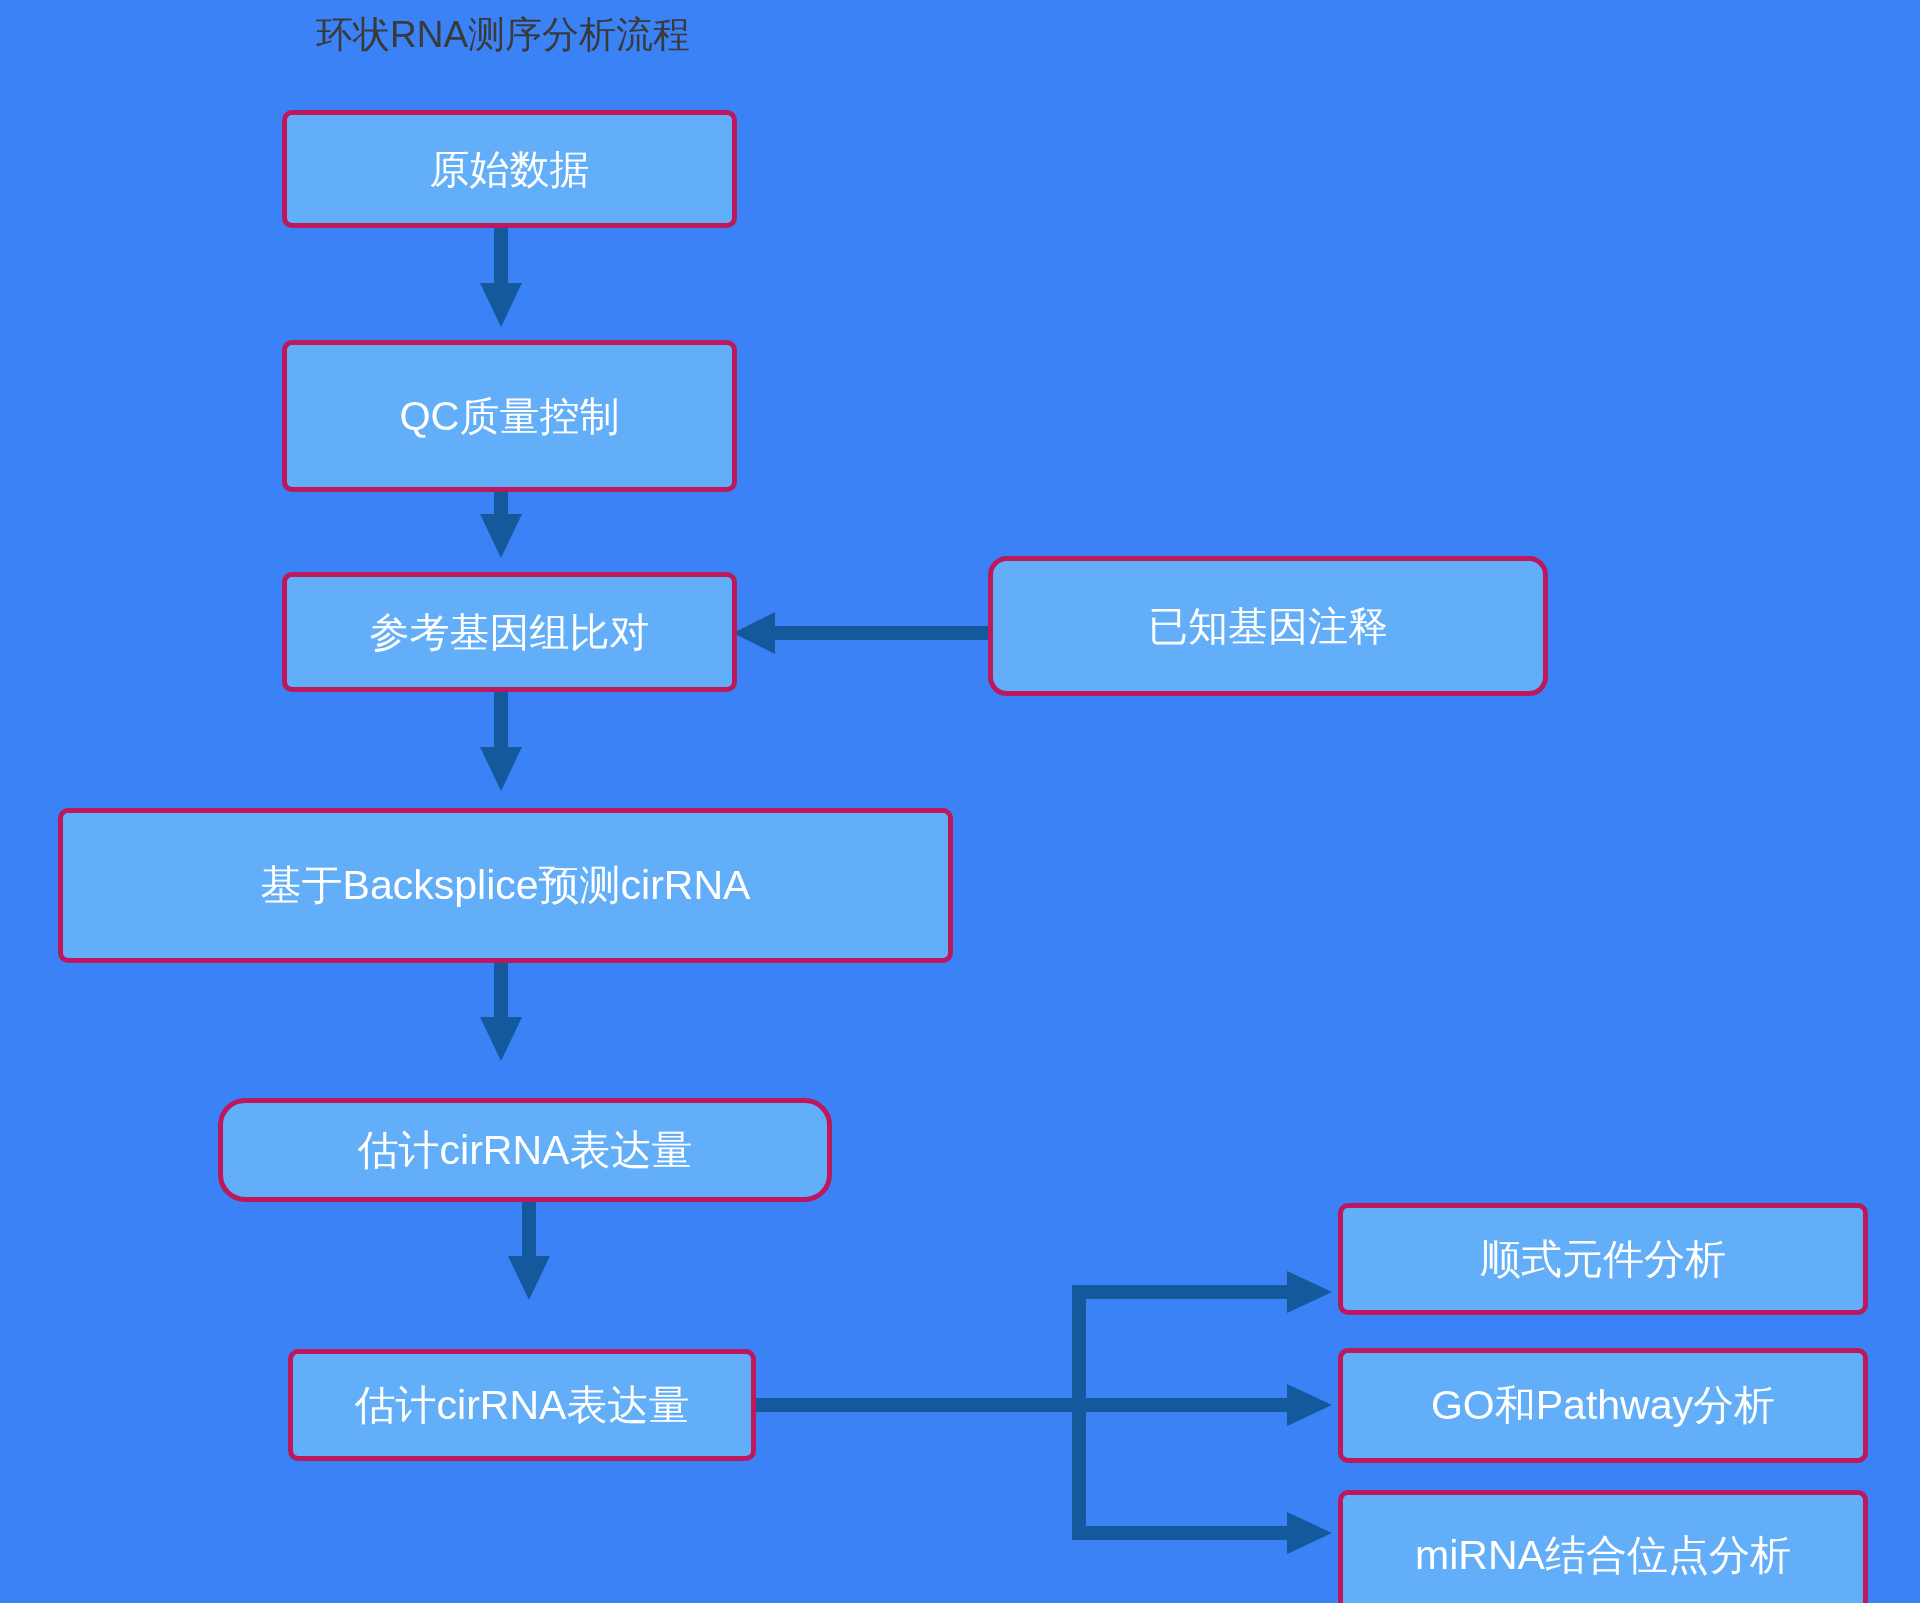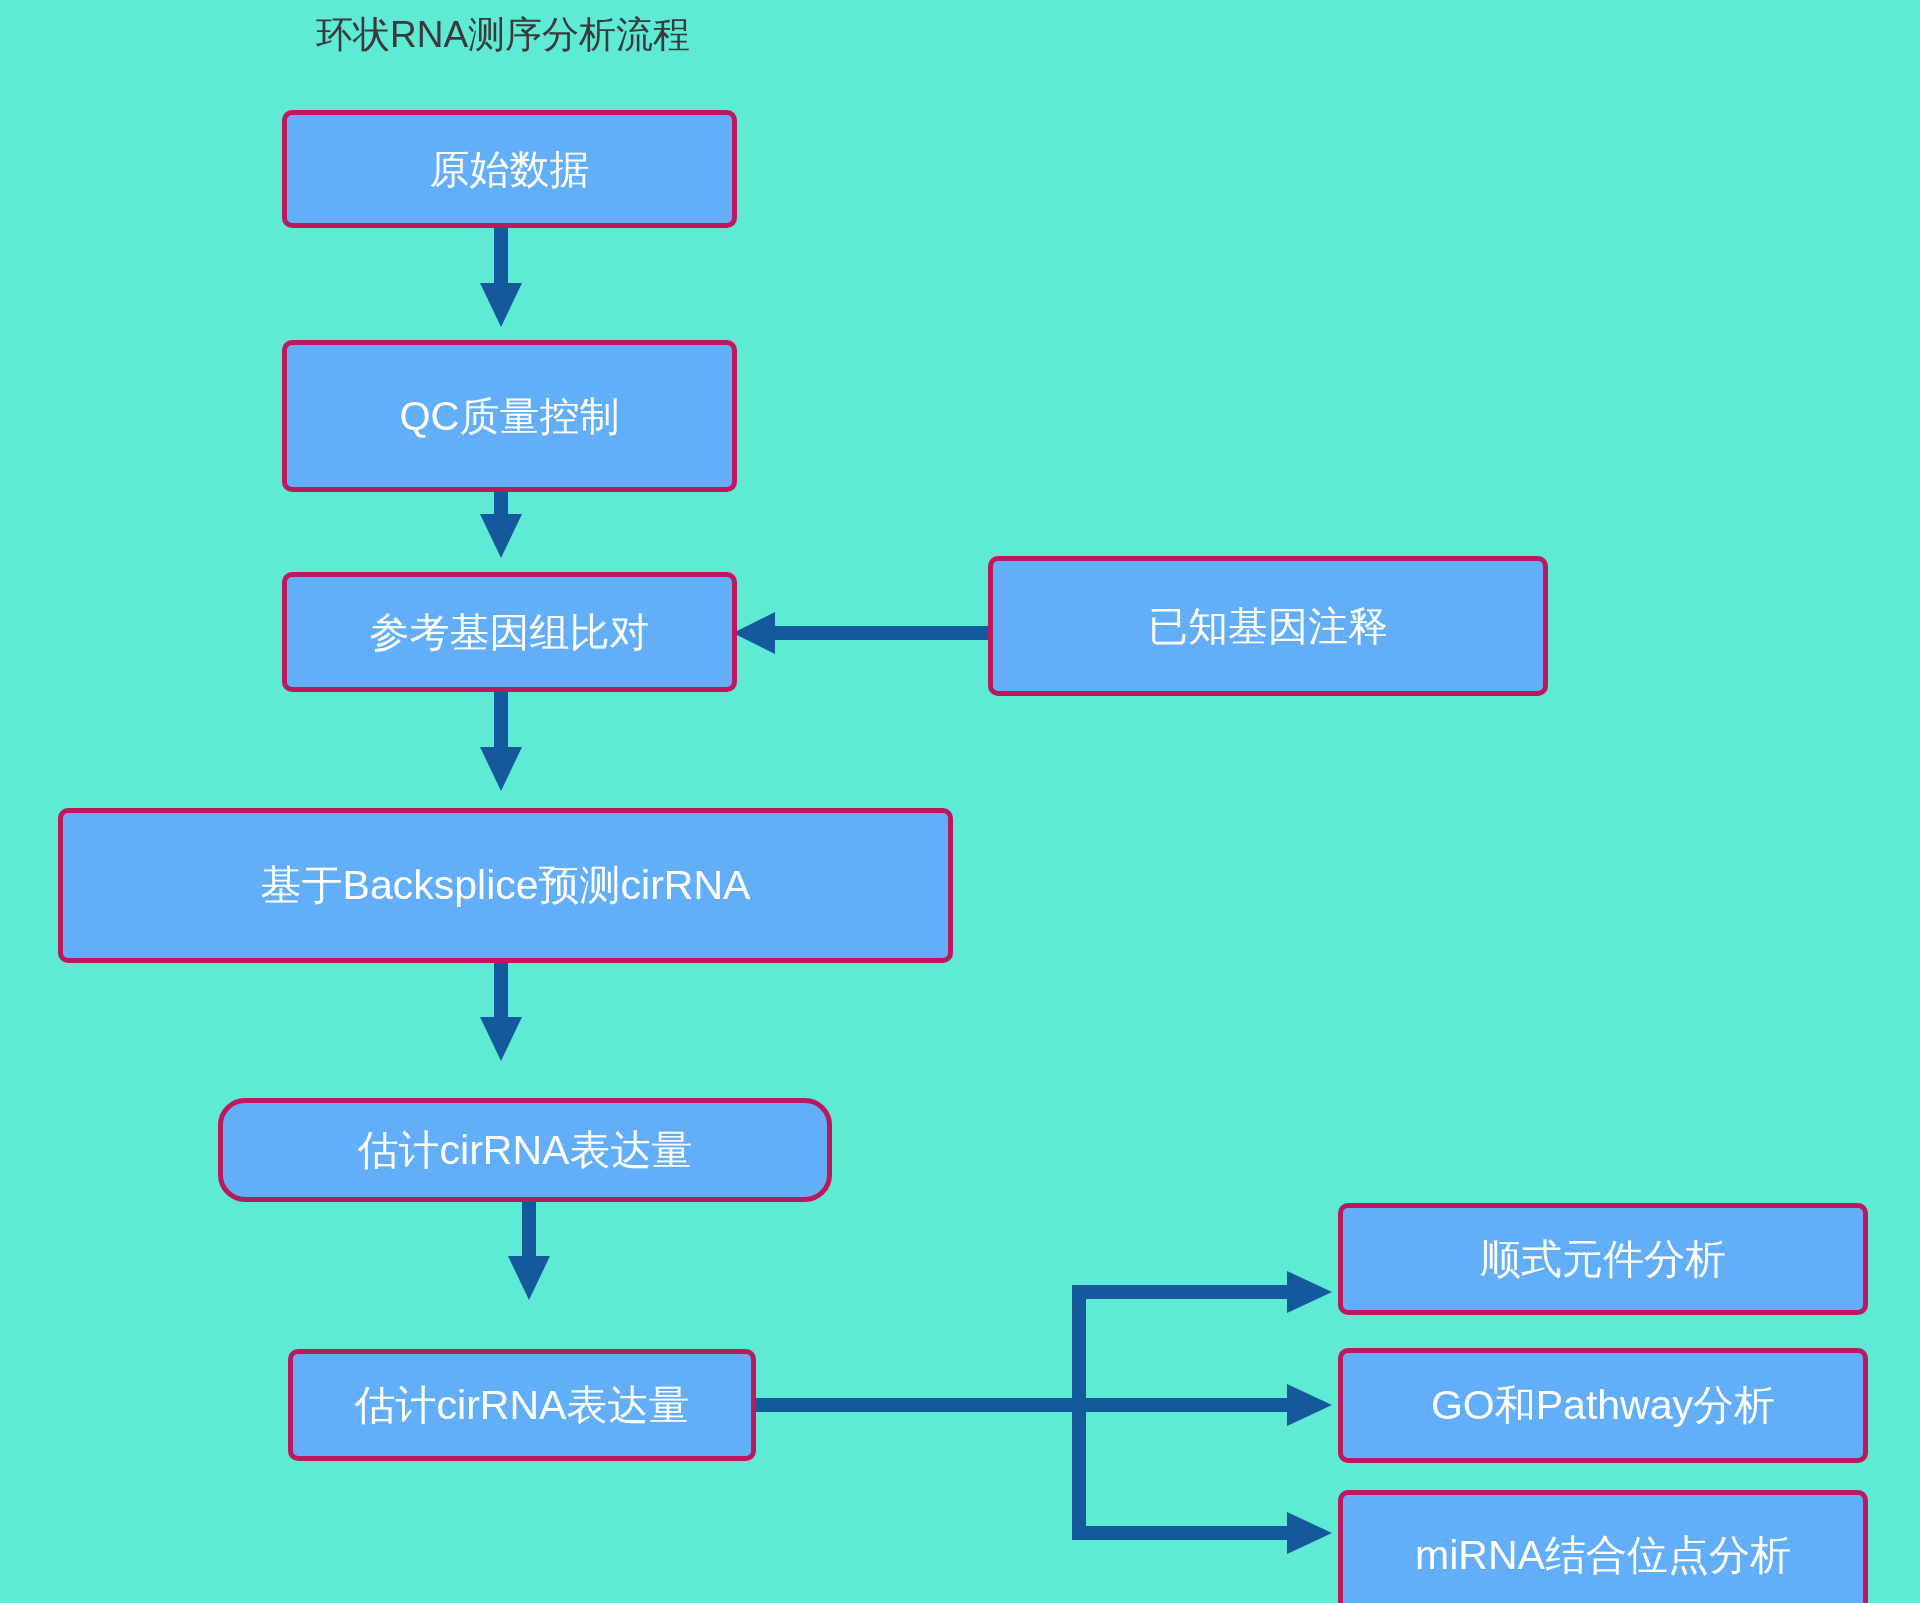--- a/index.html
+++ b/index.html
@@ -10,21 +10,21 @@
   body {
     width: 1920px;
     height: 1603px;
     font-family: "Liberation Sans", "DejaVu Sans", sans-serif;
     overflow: hidden;
   }
   #canvas {
     position: relative;
     width: 1920px;
     height: 1603px;
-    background: #5eead4;
+    background: #3b82f6;
   }
   svg.flow {
     position: absolute;
     top: 0;
     left: 0;
     width: 1920px;
     height: 1603px;
   }
   .chart-title {
     position: absolute;
@@ -122,21 +122,21 @@
   </div>
 
   <div class="node" style="left:282px; top:340px; width:455px; height:152px; font-size:40px;">
     <span>QC质量控制</span>
   </div>
 
   <div class="node" style="left:282px; top:572px; width:455px; height:120px; font-size:40px;">
     <span>参考基因组比对</span>
   </div>
 
-  <div class="node" style="left:988px; top:556px; width:560px; height:140px; font-size:40px;">
+  <div class="node" style="left:988px; top:556px; width:560px; height:140px; font-size:40px;border-radius:19px;">
     <span>已知基因注释</span>
   </div>
 
   <div class="node" style="left:58px; top:808px; width:895px; height:155px; font-size:41px;">
     <span>基于Backsplice预测cirRNA</span>
   </div>
 
   <div class="node" style="left:218px; top:1098px; width:614px; height:104px; font-size:41px;border-radius:27px;">
     <span>估计cirRNA表达量</span>
   </div>

